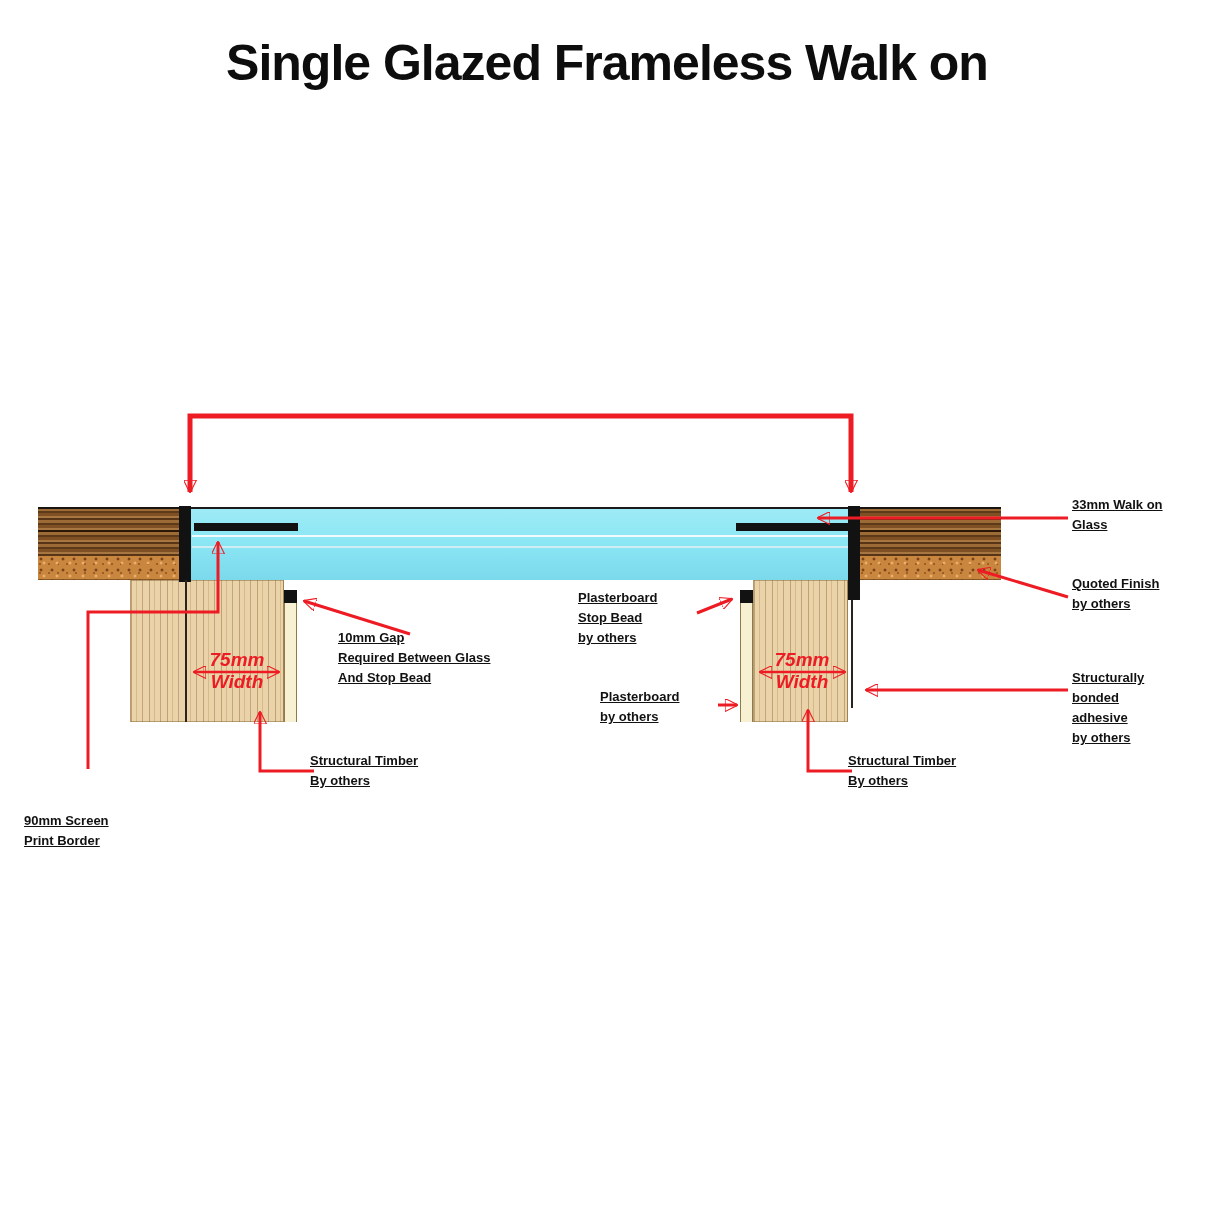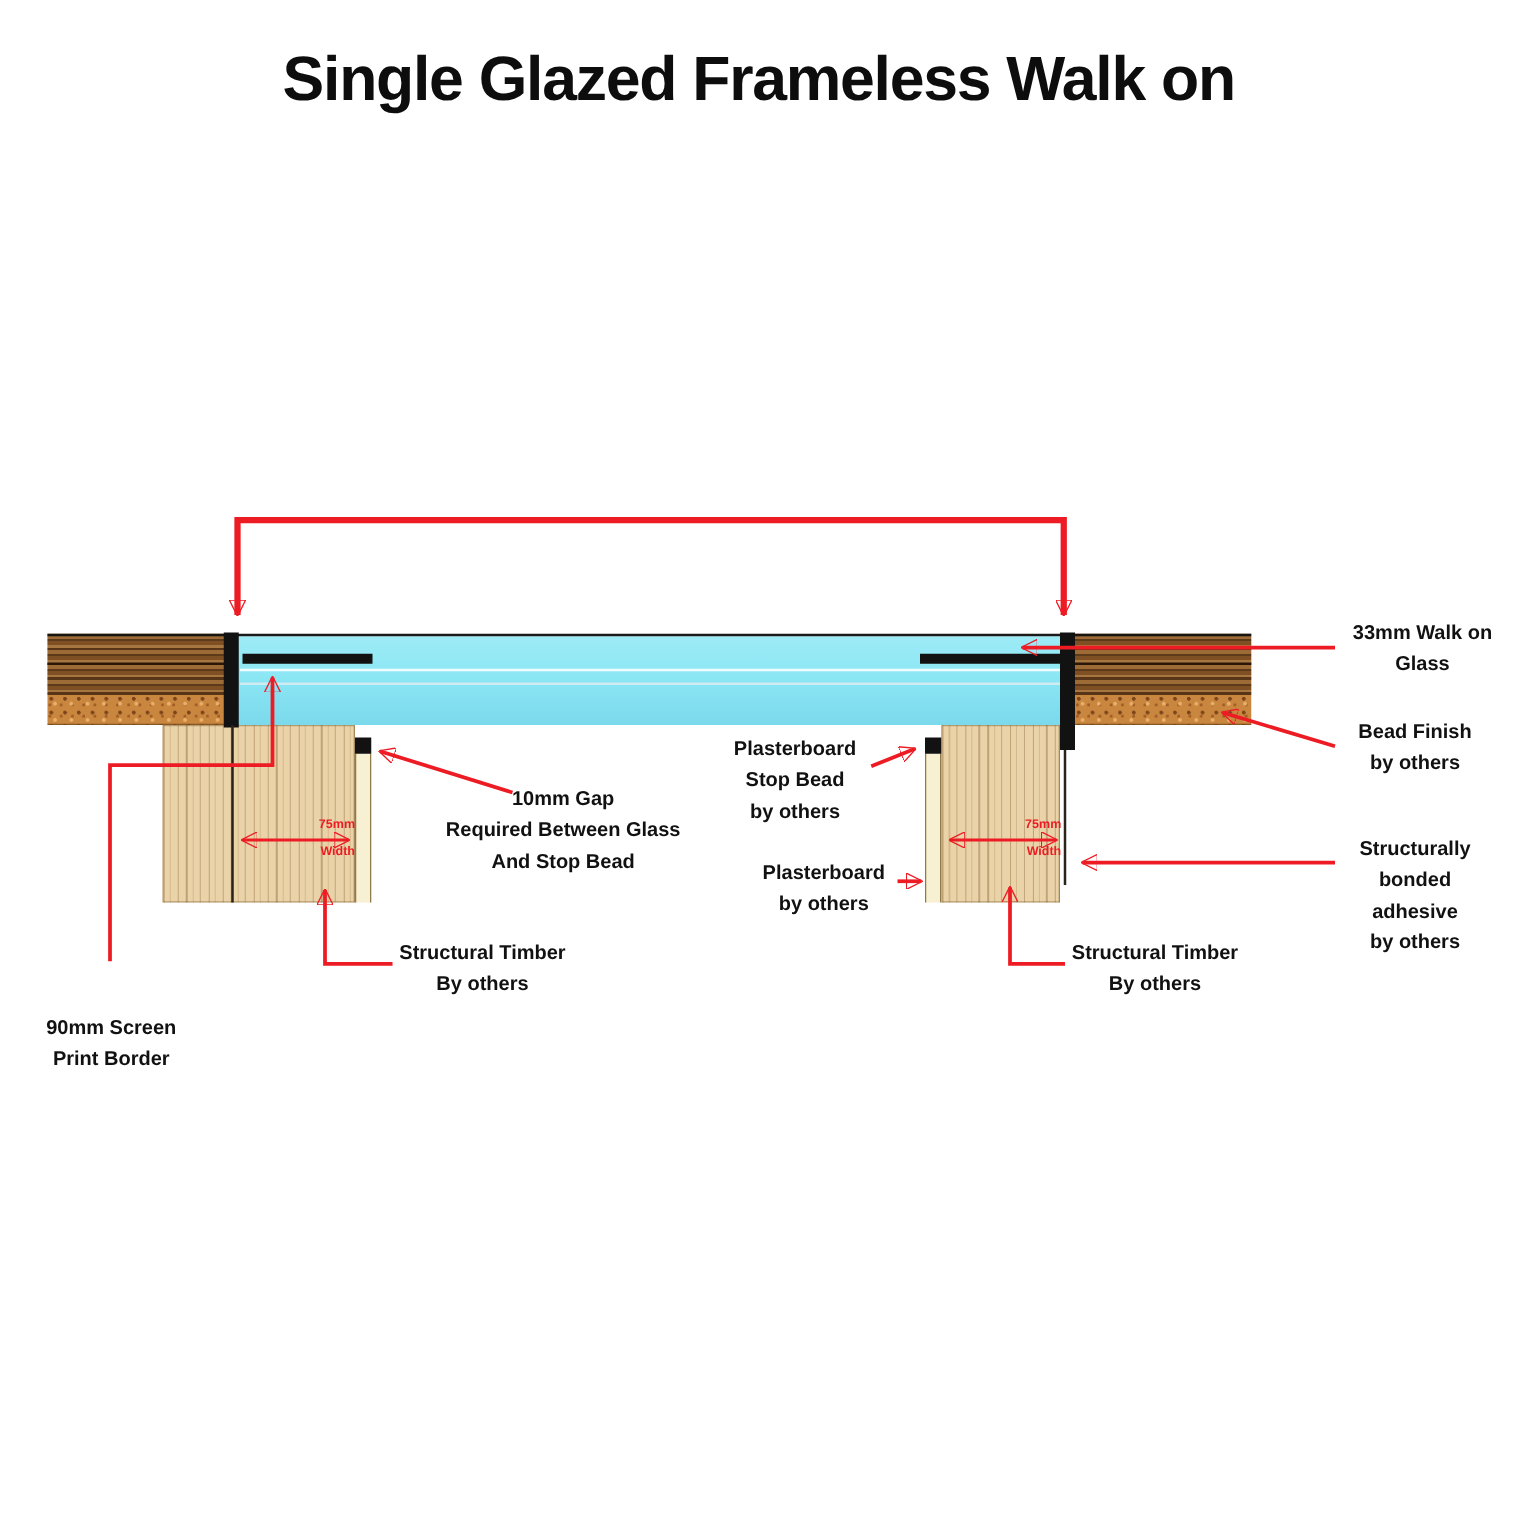--- a/index.html
+++ b/index.html
@@ -81,41 +81,43 @@
     box-sizing:border-box;
     z-index:2;
   }
 
   
   #ann-svg{left:0;top:0;z-index:5;pointer-events:none;}
   #ann-svg path{stroke:var(--red);fill:none;}
 
   .label{
     z-index:6;
-    font-size:16px;font-weight:700;line-height:1.55;
+    font-size:13px;font-weight:700;line-height:1.55;
     color:var(--ink);
-    text-align:center;
+    text-align:left;
     white-space:pre-line;
+    text-decoration:underline;
   }
   #label-quoted{
     left:521px;top:396px;
     transform:translateX(-50%);
     z-index:6;
     background:#ffffff;
     padding:0 12px;
     font-size:29px;font-weight:800;
     color:var(--red);
     white-space:nowrap;
   }
   .dim-label{
     z-index:6;
-    font-size:10px;font-weight:700;line-height:22px;
+    font-size:19px;font-weight:700;line-height:22px;
     color:var(--red);
-    text-align:right;
+    text-align:center;
     white-space:pre-line;
+    font-style:italic;
   }
 </style>
 </head>
 <body>
 
 <div id="stage">
 
   <div id="title" class="abs">Single Glazed Frameless Walk on</div>
 
   <div class="abs wood-floor" style="left:38px;top:507px;width:142px;height:49px;"></div>
@@ -173,21 +175,21 @@
     <path d="M852 771 L808 771 L808 710" stroke-width="3" marker-end="url(#arr)"></path>
 
     <path d="M194 672 L279 672" stroke-width="2.5" marker-start="url(#arr)" marker-end="url(#arr)"></path>
     <path d="M760 672 L845 672" stroke-width="2.5" marker-start="url(#arr)" marker-end="url(#arr)"></path>
   </svg>
 
 
   <div class="abs label" style="left:1072px;top:495px;width:132px;">33mm Walk on
 Glass</div>
 
-  <div class="abs label" style="left:1072px;top:574px;width:120px;">Bead Finish
+  <div class="abs label" style="left:1072px;top:574px;width:120px;">Quoted Finish
 by others</div>
 
   <div class="abs label" style="left:1072px;top:668px;width:120px;">Structurally
 bonded
 adhesive
 by others</div>
 
   <div class="abs label" style="left:578px;top:588px;width:116px;">Plasterboard
 Stop Bead
 by others</div>

